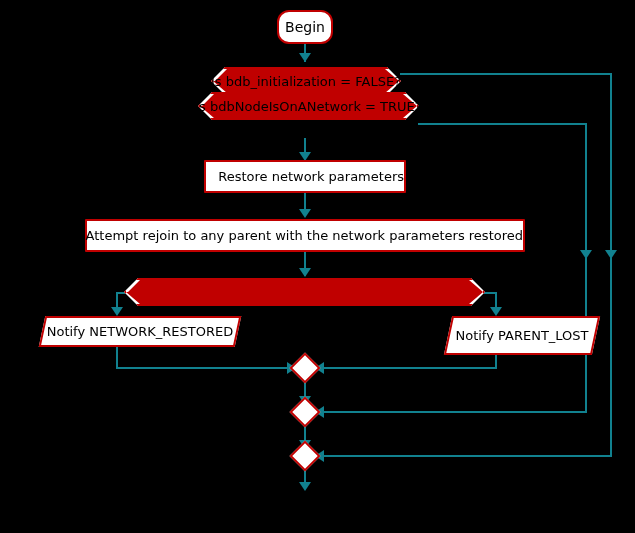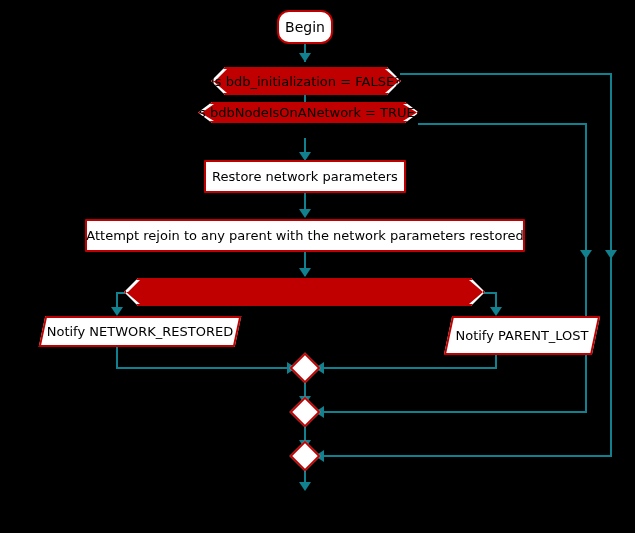--- a/index.html
+++ b/index.html
@@ -25,21 +25,21 @@
     align-items: center;
     justify-content: center;
     white-space: nowrap;
     font-size: 13px;
     line-height: 1;
   }
   .terminal {
     border-radius: 12px;
     font-size: 14px;
   }
-  .process { border-radius: 1px; }
+  .process { border-radius: 1px; justify-content: flex-end; }
   .parallelogram {
     border: none;
     background: transparent;
     padding: 0;
     margin-left: 24px;
   }
   .parallelogram .shape {
     position: absolute;
     left: 0; top: 0; right: 0; bottom: 0;
     background: #FFFFFF;
@@ -175,21 +175,21 @@
 
   <div class="node terminal" style="left:277px; top:10px; width:56px; height:34px;">
     <span>Begin</span>
   </div>
 
   <div class="node hexagon" style="left:211px; top:60px; width:190px; height:28px;margin-top:7px;">
     <span class="shape"></span>
     <span class="txt">Is bdb_initialization = FALSE?</span>
   </div>
 
-  <div class="node hexagon" style="left:198px; top:102px; width:221px; height:21px;">
+  <div class="node hexagon" style="left:198px; top:92px; width:221px; height:28px;">
     <span class="shape"></span>
     <span class="txt">Is bdbNodeIsOnANetwork = TRUE?</span>
   </div>
 
   <div class="node process" style="left:204px; top:160px; width:202px; height:33px;">
     <span>Restore network parameters</span>
   </div>
 
   <div class="node process" style="left:85px; top:219px; width:440px; height:33px;">
     <span>Attempt rejoin to any parent with the network parameters restored</span>

